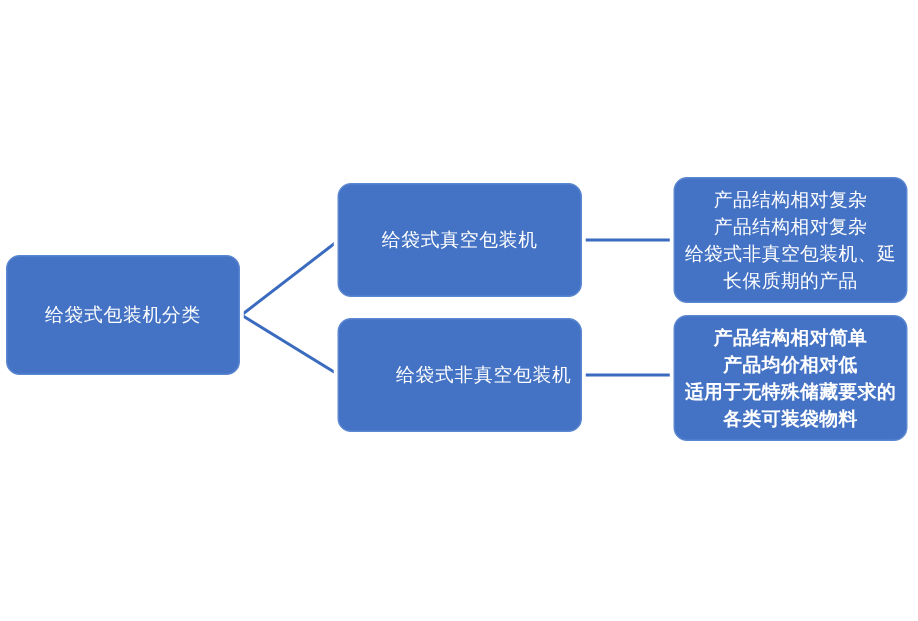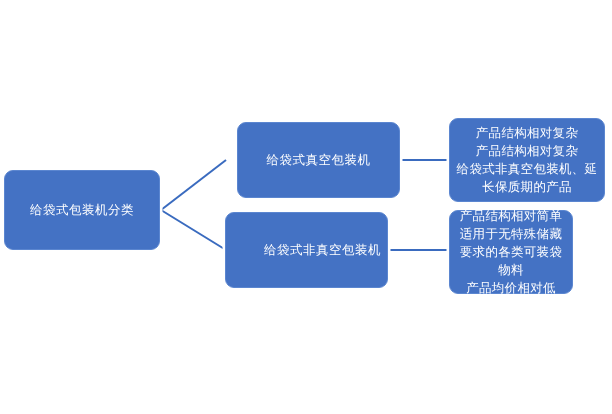--- a/index.html
+++ b/index.html
@@ -51,24 +51,24 @@
   .detail-line {
     font-size: 12.5px;
     line-height: 1.45;
     letter-spacing: 0.3px;
   }
   .detail-line.wrap {
     white-space: normal;
     word-break: break-word;
   }
   #node-root   { left: 4px;   top: 170px; width: 156px; height: 80px; align-items: center; }
-  #node-vac    { left: 225px; top: 122px; width: 163px; height: 76px; margin-left: 12px; }
+  #node-vac    { left: 225px; top: 122px; width: 163px; height: 76px; }
   #node-nonvac { left: 225px; top: 212px; width: 163px; height: 76px; padding-left: 32px; }
   #node-vac-detail    { left: 449px; top: 118px; width: 156px; height: 84px; }
-  #node-nonvac-detail { left: 449px; top: 210px; width: 124px; height: 84px; }
+  #node-nonvac-detail { left: 449px; top: 210px; width: 156px; height: 84px; font-weight: bold; }
 </style>
 </head>
 <body>
 
 <div id="canvas">
 
   <svg id="connector-layer" viewBox="0 0 612 414" width="612" height="414">
 
     <path d="M 161 210 L 226 160" stroke="#3A6BBF" stroke-width="2" fill="none"></path>
     <path d="M 161 210 L 226 250" stroke="#3A6BBF" stroke-width="2" fill="none"></path>
@@ -90,17 +90,17 @@
     <span class="detail-line">产品结构相对复杂</span>
     <span class="detail-line wrap">给袋式非真空包装机、延长保质期的产品</span>
   </div>
 
   <div class="node" id="node-nonvac">
     <span class="node-label">给袋式非真空包装机</span>
   </div>
 
   <div class="node detail-node" id="node-nonvac-detail">
     <span class="detail-line">产品结构相对简单</span>
+    <span class="detail-line">产品均价相对低</span>
     <span class="detail-line wrap">适用于无特殊储藏要求的各类可装袋物料</span>
-    <span class="detail-line">产品均价相对低</span>
   </div>
 
 </div>
 
 </body></html>

